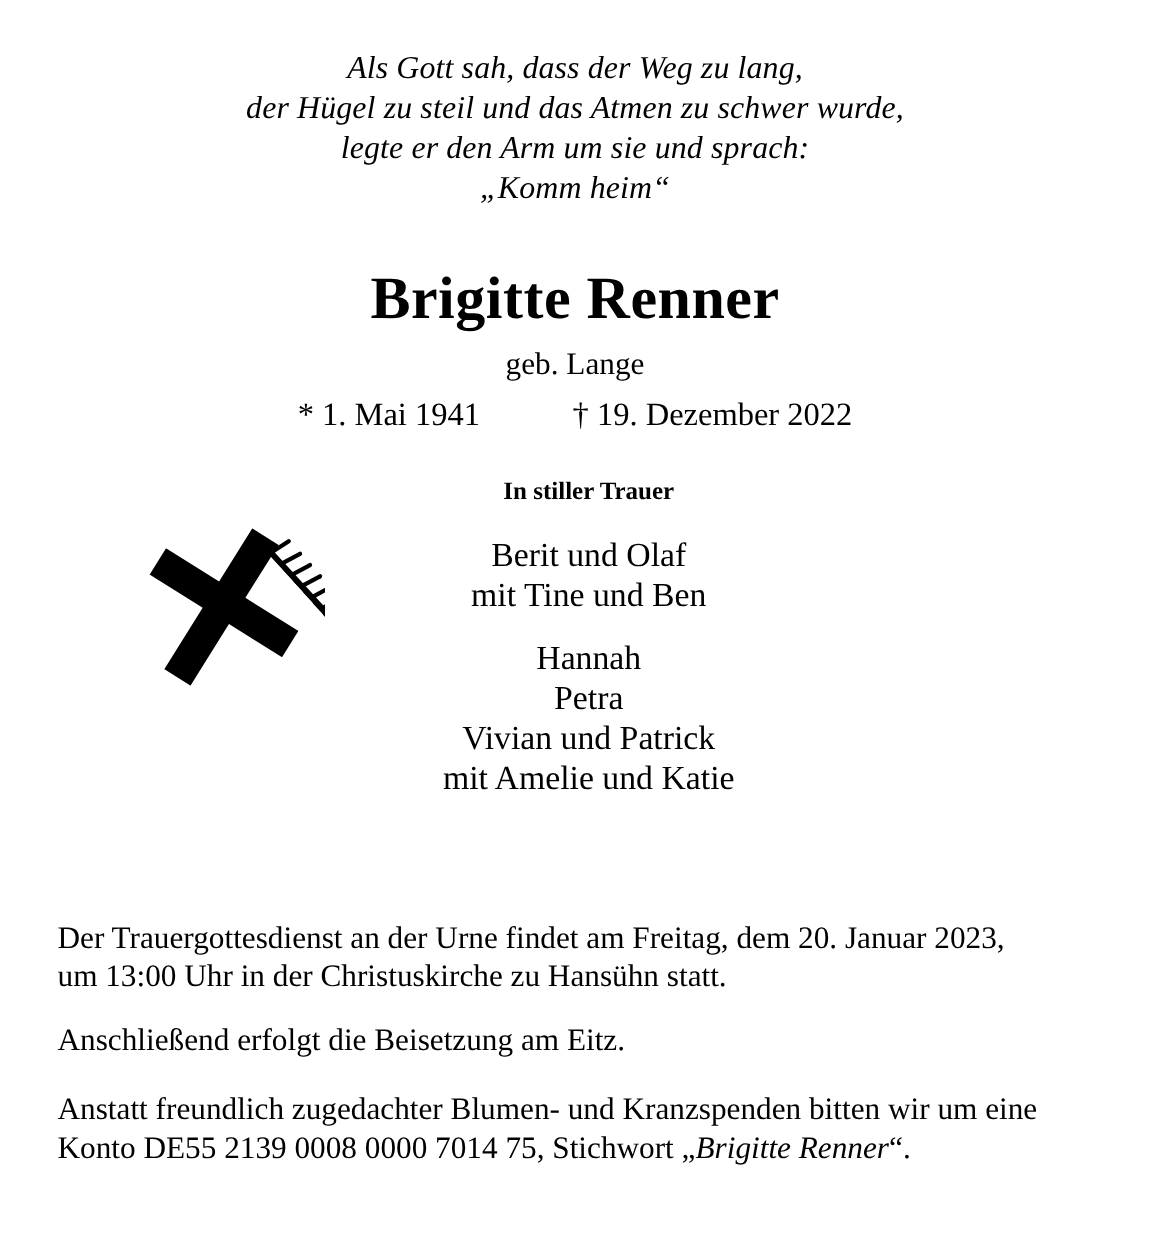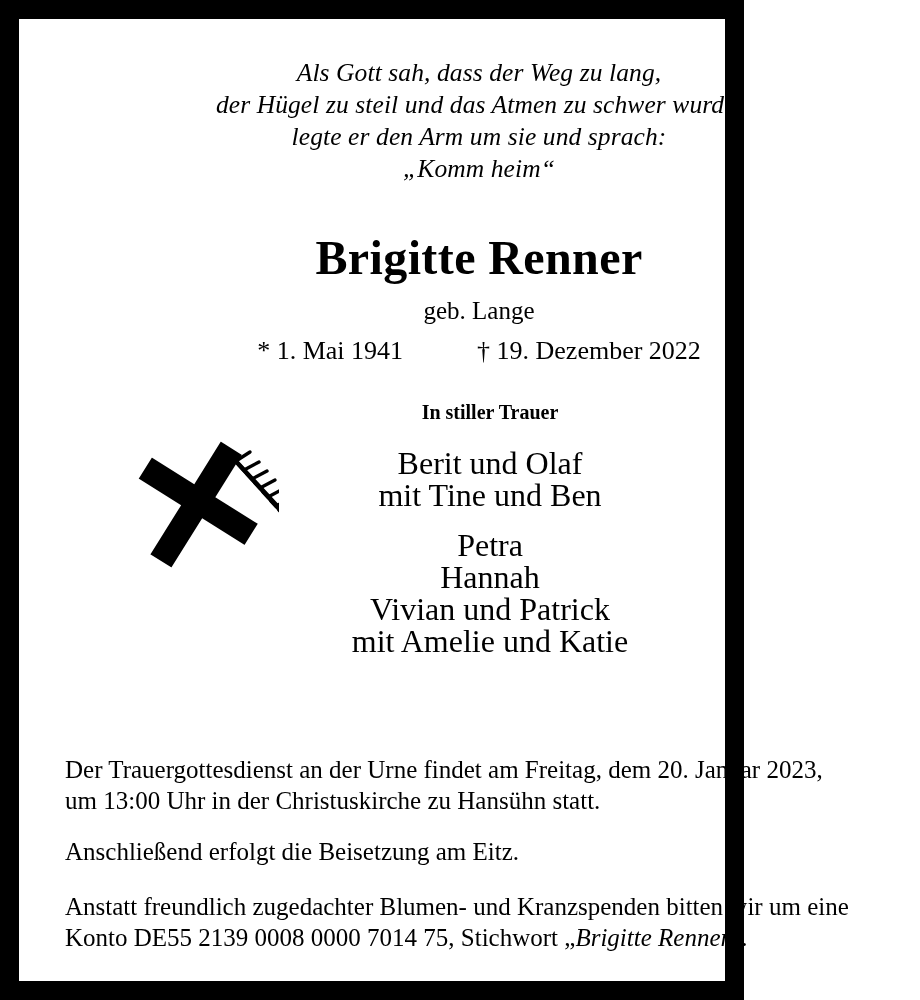--- a/index.html
+++ b/index.html
@@ -10,24 +10,24 @@
   body {
     width: 920px;
     height: 1000px;
     overflow: hidden;
     font-family: "Liberation Serif", "DejaVu Serif", serif;
     color: #000000;
   }
 
   .notice {
     box-sizing: border-box;
-    width: 744px;
+    width: 920px;
     height: 1000px;
     background: #000000;
-    padding: 19px;
+    padding: 0;
   }
   .notice-inner {
     box-sizing: border-box;
     width: 100%;
     height: 100%;
     background: #ffffff;
     position: relative;
   }
 
   
@@ -86,21 +86,21 @@
     font-weight: bold;
     font-size: 20px;
     line-height: 30px;
   }
   .family {
     position: absolute;
     top: 428px;
     left: 221px;
     width: 500px;
     text-align: center;
-    font-size: 32px;
+    font-size: 27px;
     line-height: 32px;
   }
   .family .group { margin-bottom: 18px; }
   .family .group:last-child { margin-bottom: 0; }
   .family .line { white-space: pre; }
 
   
   .ornament {
     position: absolute;
     top: 405px;
@@ -179,22 +179,22 @@
       </svg>
     </div>
 
     <div class="mourn-head">In stiller Trauer</div>
     <div class="family">
       <div class="group">
         <div class="line">Berit und Olaf</div>
         <div class="line">mit Tine und Ben</div>
       </div>
       <div class="group">
+        <div class="line">Hannah</div>
         <div class="line">Petra</div>
-        <div class="line">Hannah</div>
         <div class="line">Vivian und Patrick</div>
         <div class="line">mit Amelie und Katie</div>
       </div>
     </div>
 
 
     <div class="para p-service">
       <div class="line">Der Trauergottesdienst an der Urne findet am Freitag, dem 20. Januar 2023,</div>
       <div class="line">um 13:00 Uhr in der Christuskirche zu Hansühn statt.</div>
     </div>

